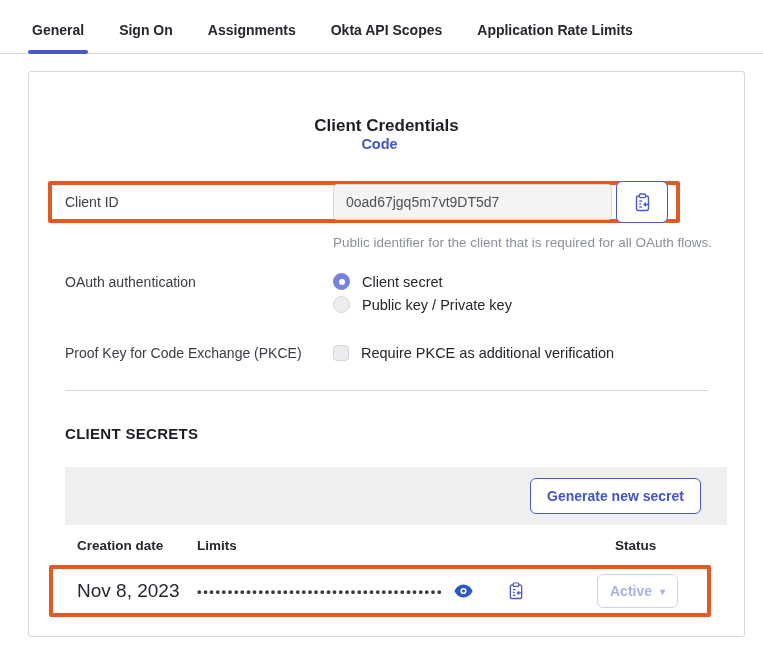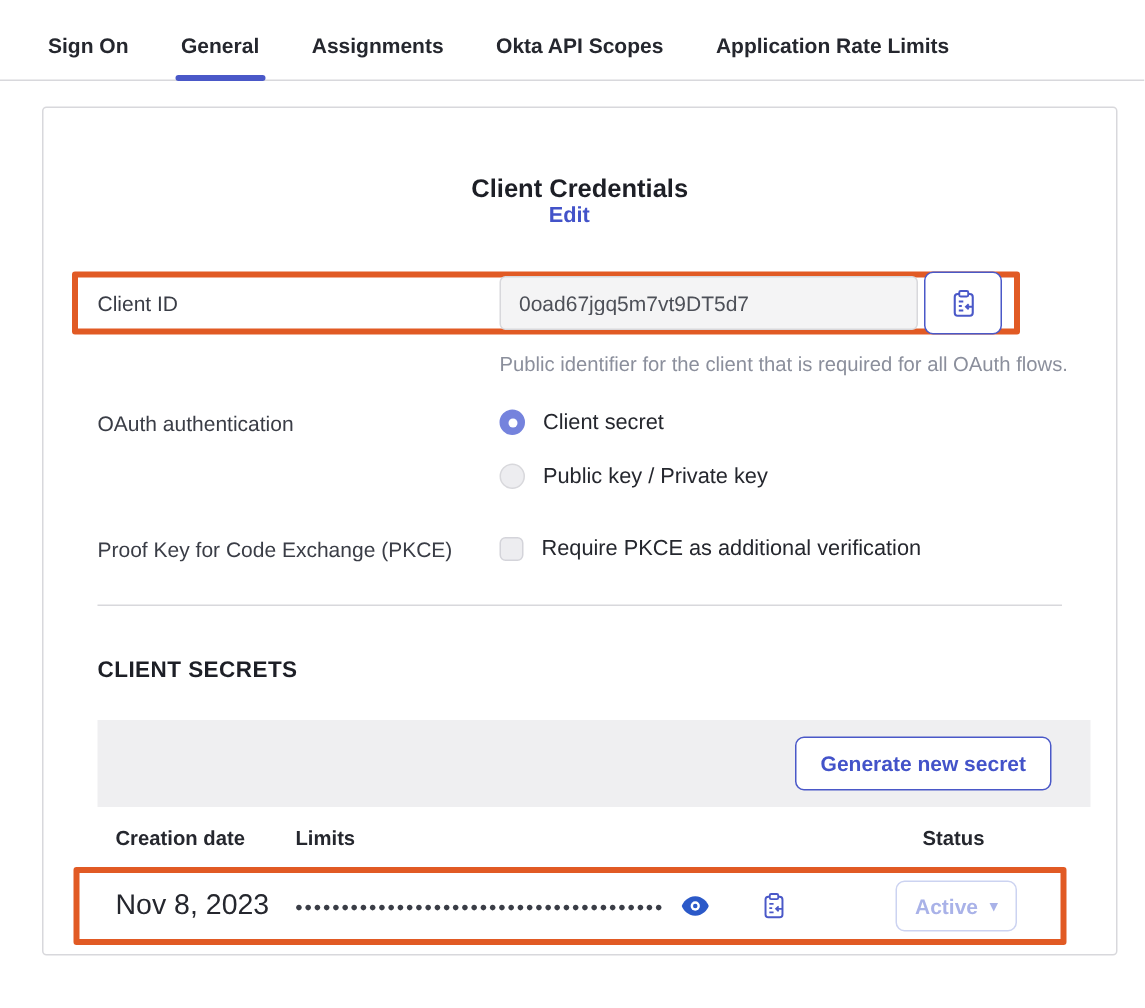--- a/index.html
+++ b/index.html
@@ -104,21 +104,21 @@
     margin: 7px 0 0 268px;
     width: 390px;
     color: #8b8f9c;
     font-size: 13.5px;
     line-height: 26px;
   }
 
   
   .form-row { display: flex; margin-top: 17px; }
   .form-row .field-label { width: 268px; flex: none; padding-top: 1px; }
-  .option { display: flex; align-items: center; margin-bottom: 19px; }
+  .option { display: flex; align-items: center; margin-bottom: 6px; }
   .option:last-child { margin-bottom: 0; }
   .option .opt-label { margin-left: 12px; color: #25272e; font-size: 14.5px; }
 
   .radio {
     width: 17px; height: 17px;
     border-radius: 50%;
     background: #ededf0;
     border: 1px solid #d8d8dc;
     position: relative;
     cursor: pointer;
@@ -237,32 +237,32 @@
     align-items: center;
     gap: 8px;
     cursor: default;
   }
   .status-btn .caret { font-size: 10px; }
 </style>
 </head>
 <body>
 
 <div class="tabbar">
+  <div class="tab active">General</div>
   <div class="tab">Sign On</div>
-  <div class="tab active">General</div>
   <div class="tab">Assignments</div>
   <div class="tab">Okta API Scopes</div>
   <div class="tab">Application Rate Limits</div>
 </div>
 
 <div class="card">
 
   <div class="panel-head">
     <div class="panel-title">Client Credentials</div>
-    <a class="edit-link">Edit</a>
+    <a class="edit-link">Code</a>
   </div>
 
   <div class="hl-clientid">
     <div class="field-label">Client ID</div>
     <input class="clientid-input" readonly="" value="0oad67jgq5m7vt9DT5d7" style="">
     <button class="copy-btn">
       <span style="display:flex">
         <svg width="17" height="19" viewBox="0 0 17 19" fill="none">
           <rect x="2.5" y="3" width="12" height="14.5" rx="2" stroke="#4a58c8" stroke-width="1.4"></rect>
           <rect x="5.5" y="1" width="6" height="3.6" rx="1" fill="#ffffff" stroke="#4a58c8" stroke-width="1.3"></rect>

